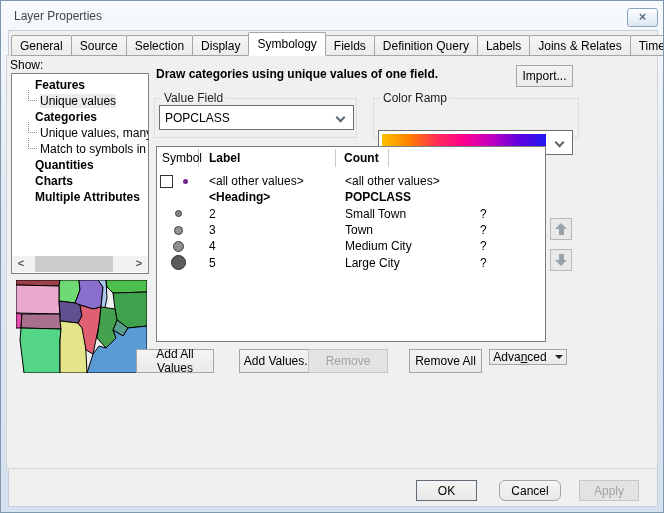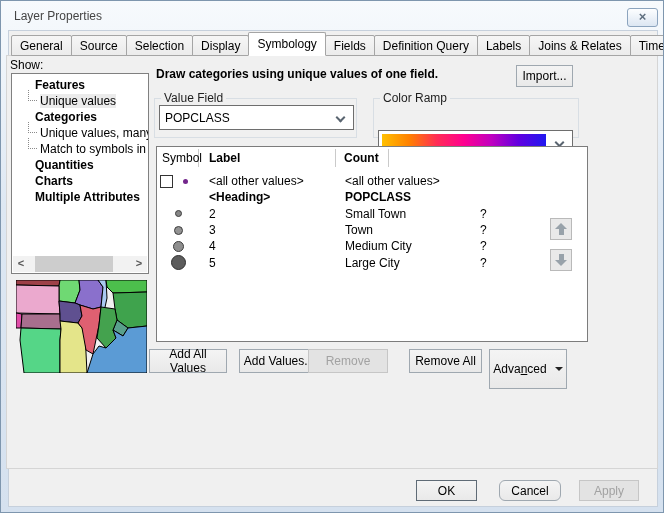--- a/index.html
+++ b/index.html
@@ -44,21 +44,21 @@
   .gb-legend{position:absolute;top:-8px;left:6px;background:#F0F0F0;padding:0 3px;font-size:12px;color:#1E1E1E;}
   .gb-valuefield{left:153px;top:97px;width:203px;height:40px;}
   .gb-colorramp{left:372px;top:97px;width:206px;height:40px;}
   .combo{background:#FFFFFF;border:1px solid #6E6E6E;display:flex;align-items:center;}
   .combo-valuefield{left:158px;top:104px;width:195px;height:25px;font-size:12px;padding-left:5px;}
   .combo-colorramp{left:377px;top:104px;width:195px;height:25px;}
   .chev{position:absolute;right:9px;top:8px;width:7px;height:7px;border-right:2px solid #5A6570;border-bottom:2px solid #5A6570;transform:rotate(45deg);}
   .combo{position:relative;}
   .ramp-bar{position:absolute;left:3px;top:3px;bottom:3px;right:26px;}
   
-  .vtable{left:155px;top:145px;width:432px;height:196px;background:#FFFFFF;border:1px solid #7C7C7C;font-size:12px;overflow:hidden;}
+  .vtable{left:155px;top:145px;width:390px;height:196px;background:#FFFFFF;border:1px solid #7C7C7C;font-size:12px;overflow:hidden;}
   .vhead{display:flex;height:22px;align-items:center;}
   .vhead .hc{height:18px;line-height:18px;border-right:1px solid #CACACA;}
   .hc-symbol{width:42px;padding-left:5px;}
   .hc-value{width:136px;padding-left:10px;font-weight:bold;}
   .hc-label{width:137px;padding-left:10px;font-weight:bold;}
   .hc-count{width:53px;padding-left:8px;font-weight:bold;}
   .vrows{padding-top:4px;}
   .vrow{display:flex;height:16.3px;align-items:center;}
   .c-symbol{width:42px;display:flex;align-items:center;justify-content:center;}
   .c-symbol.first{justify-content:flex-start;}
@@ -74,25 +74,25 @@
   .circ.s3{width:11px;height:11px;background:#8E8E8E;border:1px solid #3E3E3E;}
   .circ.s4{width:15px;height:15px;background:#5C5C5C;border:1px solid #303030;}
   
   .updown{width:22px;height:22px;background:#E9E9E9;border:1px solid #B9B9B9;display:flex;flex-direction:column;align-items:center;justify-content:center;}
   .up-btn{left:549px;top:217px;}
   .down-btn{left:549px;top:248px;}
   .tri-up{width:0;height:0;border-left:6px solid transparent;border-right:6px solid transparent;border-bottom:6px solid #98A2AA;}
   .tri-down{width:0;height:0;border-left:6px solid transparent;border-right:6px solid transparent;border-top:6px solid #98A2AA;}
   .stem{width:5px;height:6px;background:#98A2AA;}
   
-  .act-addall{left:148px;top:348px;width:78px;height:24px;}
+  .act-addall{left:135px;top:348px;width:78px;height:24px;}
   .act-addvalues{left:238px;top:348px;width:80px;height:24px;}
   .act-remove{left:307px;top:348px;width:80px;height:24px;}
   .act-removeall{left:408px;top:348px;width:73px;height:24px;}
-  .act-advanced{left:488px;top:348px;width:78px;height:40px;}
+  .act-advanced{left:488px;top:348px;width:78px;height:16px;}
   .accel{text-decoration:underline;}
   .caret{width:0;height:0;border-left:4px solid transparent;border-right:4px solid transparent;border-top:4px solid #222;margin-left:8px;}
   
   .ok-btn{left:415px;top:479px;width:61px;height:21px;border-color:#5F6B76;}
   .cancel-btn{left:498px;top:479px;width:62px;height:21px;border-radius:6px;}
   .apply-btn{left:578px;top:479px;width:60px;height:21px;}
 </style>
 </head>
 <body>
 

